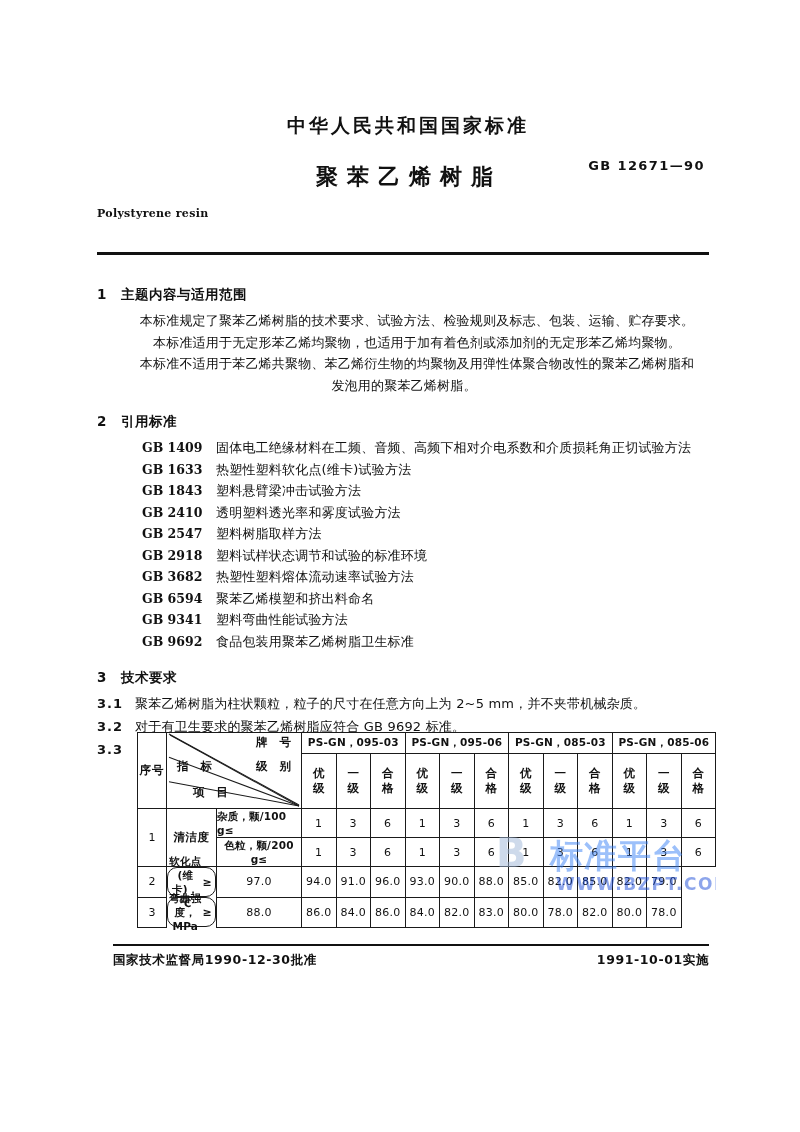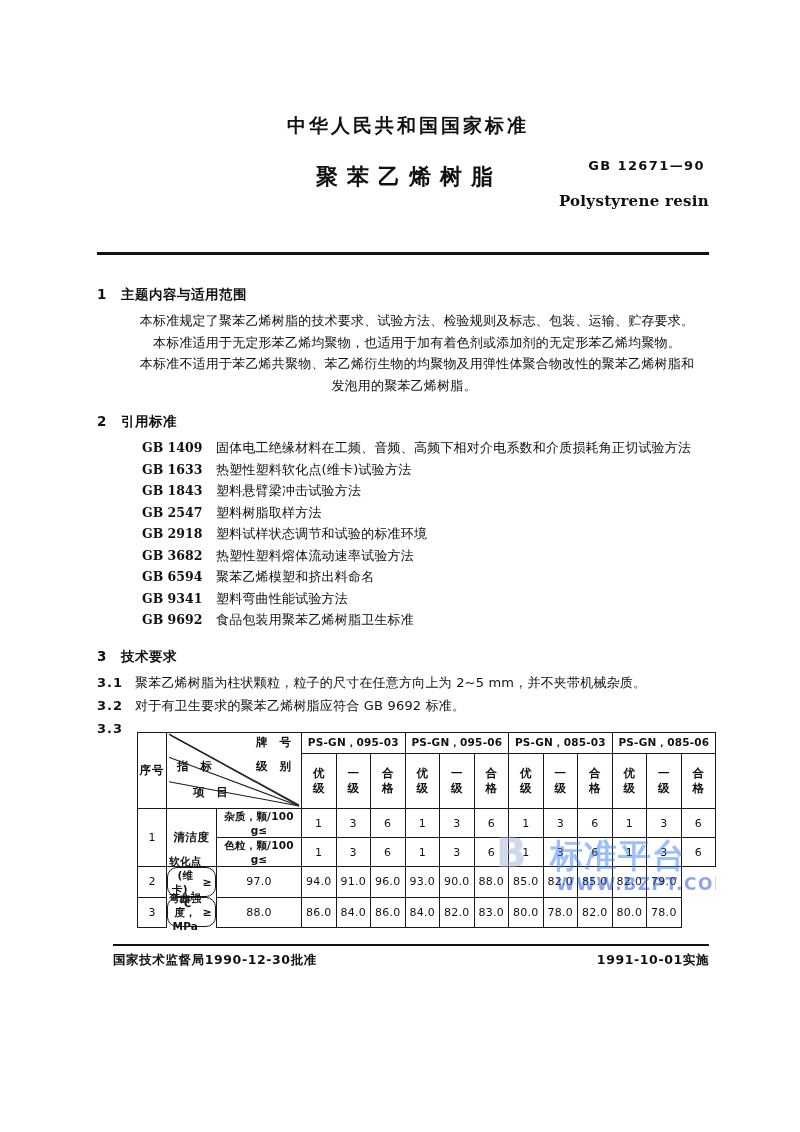--- a/index.html
+++ b/index.html
@@ -46,24 +46,25 @@
   }
   .doc-title {
     text-align: center;
     font-size: 22px;
     font-weight: bold;
     letter-spacing: 9px;
     margin-top: 24px;
     padding-left: 12px;
   }
   .doc-subtitle {
-    text-align: right;
-    font-size: 15px;
+    text-align: left;
+    font-size: 11px;
     font-weight: bold;
     font-family: "DejaVu Serif", "Liberation Serif", serif;
+    margin-top: 15px;
     letter-spacing: 0.3px;
   }
   .rule-top {
     position: absolute;
     left: 97px;
     top: 252px;
     width: 612px;
     height: 0;
     border-top: 3px solid #111111;
   }
@@ -331,20 +332,24 @@
           <span class="ref-code">GB 1409</span>
           <span class="ref-name">固体电工绝缘材料在工频、音频、高频下相对介电系数和介质损耗角正切试验方法</span>
         </li>
         <li>
           <span class="ref-code">GB 1633</span>
           <span class="ref-name">热塑性塑料软化点(维卡)试验方法</span>
         </li>
         <li>
           <span class="ref-code">GB 1843</span>
           <span class="ref-name">塑料悬臂梁冲击试验方法</span>
+        </li>
+        <li>
+          <span class="ref-code">GB 2410</span>
+          <span class="ref-name">透明塑料透光率和雾度试验方法</span>
         </li>
         <li>
           <span class="ref-code">GB 2547</span>
           <span class="ref-name">塑料树脂取样方法</span>
         </li>
         <li>
           <span class="ref-code">GB 2918</span>
           <span class="ref-name">塑料试样状态调节和试验的标准环境</span>
         </li>
         <li>
@@ -471,36 +476,36 @@
               <span>级</span>
             </td>
             <td class="gradecell">
               <span>合</span>
               <span>格</span>
             </td>
           </tr>
           <tr>
             <td class="rowno" rowspan="2">1</td>
             <td class="grpcell" rowspan="2">清洁度</td>
-            <td class="itemcell" style="text-align: center;">杂质，颗/100 g≤</td>
+            <td class="itemcell" style="text-align: left;">杂质，颗/100 g≤</td>
             <td class="datacell">1</td>
             <td class="datacell">3</td>
             <td class="datacell">6</td>
             <td class="datacell">1</td>
             <td class="datacell">3</td>
             <td class="datacell">6</td>
             <td class="datacell">1</td>
             <td class="datacell">3</td>
             <td class="datacell">6</td>
             <td class="datacell">1</td>
             <td class="datacell">3</td>
             <td class="datacell">6</td>
           </tr>
           <tr>
-            <td class="itemcell" style="text-align: center;">色粒，颗/100 g≤</td>
+            <td class="itemcell" style="text-align: center;">色粒，颗/200 g≤</td>
             <td class="datacell">1</td>
             <td class="datacell">3</td>
             <td class="datacell">6</td>
             <td class="datacell">1</td>
             <td class="datacell">3</td>
             <td class="datacell">6</td>
             <td class="datacell">1</td>
             <td class="datacell">3</td>
             <td class="datacell">6</td>
             <td class="datacell">1</td>

